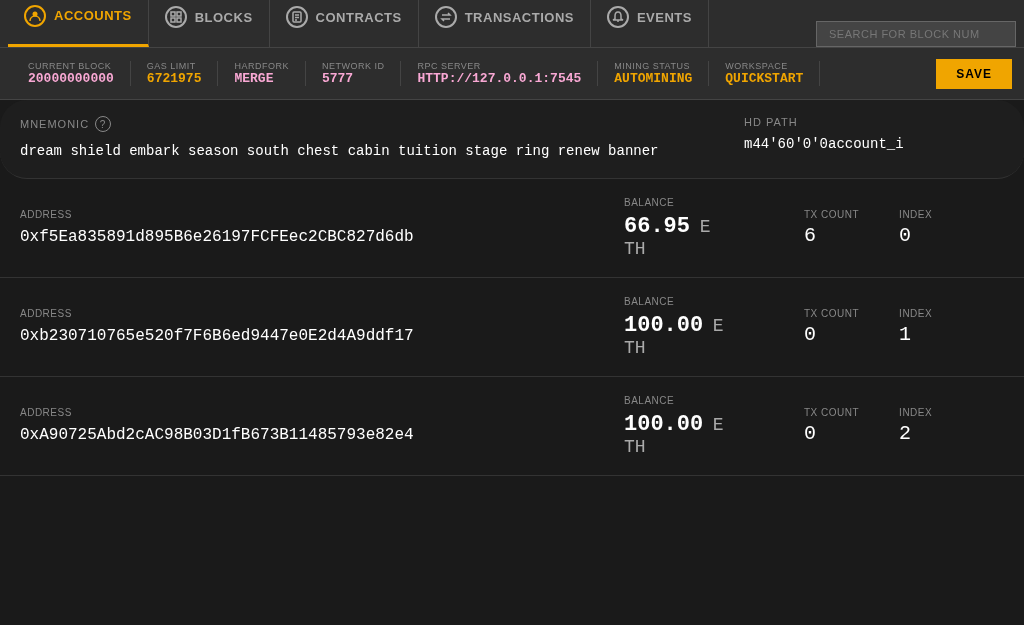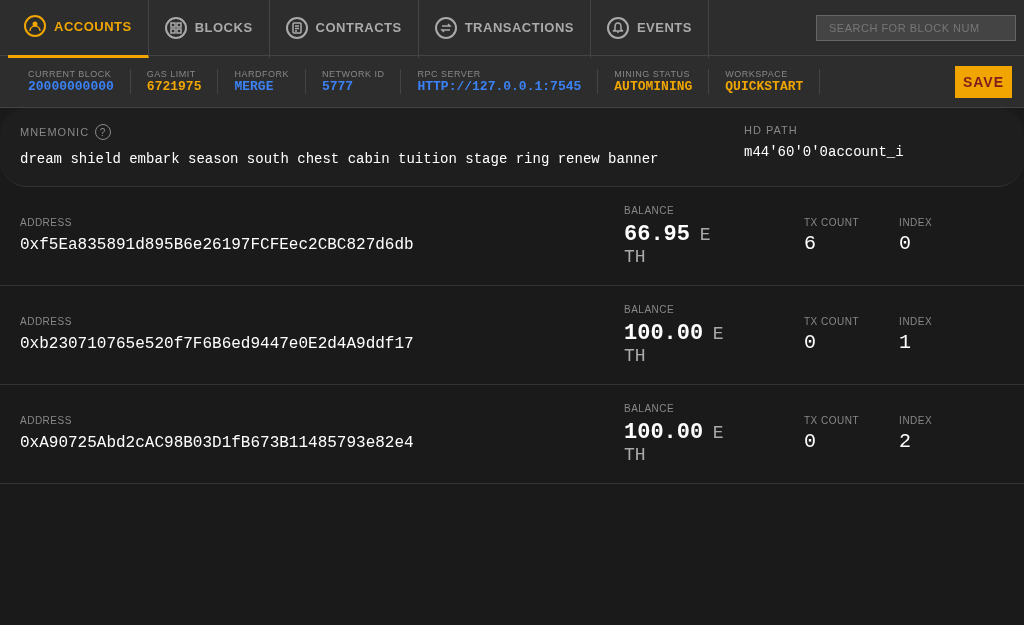--- a/index.html
+++ b/index.html
@@ -8,22 +8,22 @@
       background: #1a1a1a;
       color: #fff;
       width: 1024px;
       overflow-x: hidden;
     }
 
     
     .navbar {
       background: #2d2d2d;
       display: flex;
-      align-items: center;
-      height: 56px;
+      align-items: flex-end;
+      height: 48px;
       padding: 0 8px;
       border-bottom: 1px solid #444;
     }
     .nav-item {
       display: flex;
       align-items: center;
       gap: 8px;
       padding: 0 16px;
       height: 60px;
       cursor: pointer;
@@ -85,28 +85,28 @@
       font-family: Arial, sans-serif;
       letter-spacing: 0.5px;
       text-transform: uppercase;
     }
     .status-value {
       font-size: 13px;
       color: #f0a500;
       font-family: 'Courier New', monospace;
       font-weight: bold;
     }
-    .status-value.white { color: #3b82f6; }
+    .status-value.white { color: #f9a8d4; }
     .status-save {
       margin-left: auto;
       background: #f0a500;
-      color: #7f1d1d;
+      color: #000000;
       border: none;
-      padding: 8px 8px;
-      font-size: 14px;
+      padding: 8px 20px;
+      font-size: 12px;
       font-weight: bold;
       font-family: Arial, sans-serif;
       cursor: pointer;
       letter-spacing: 1px;
     }
 
     
     .mnemonic-bar {
       background: #1e1e1e;
       padding: 16px 20px;

